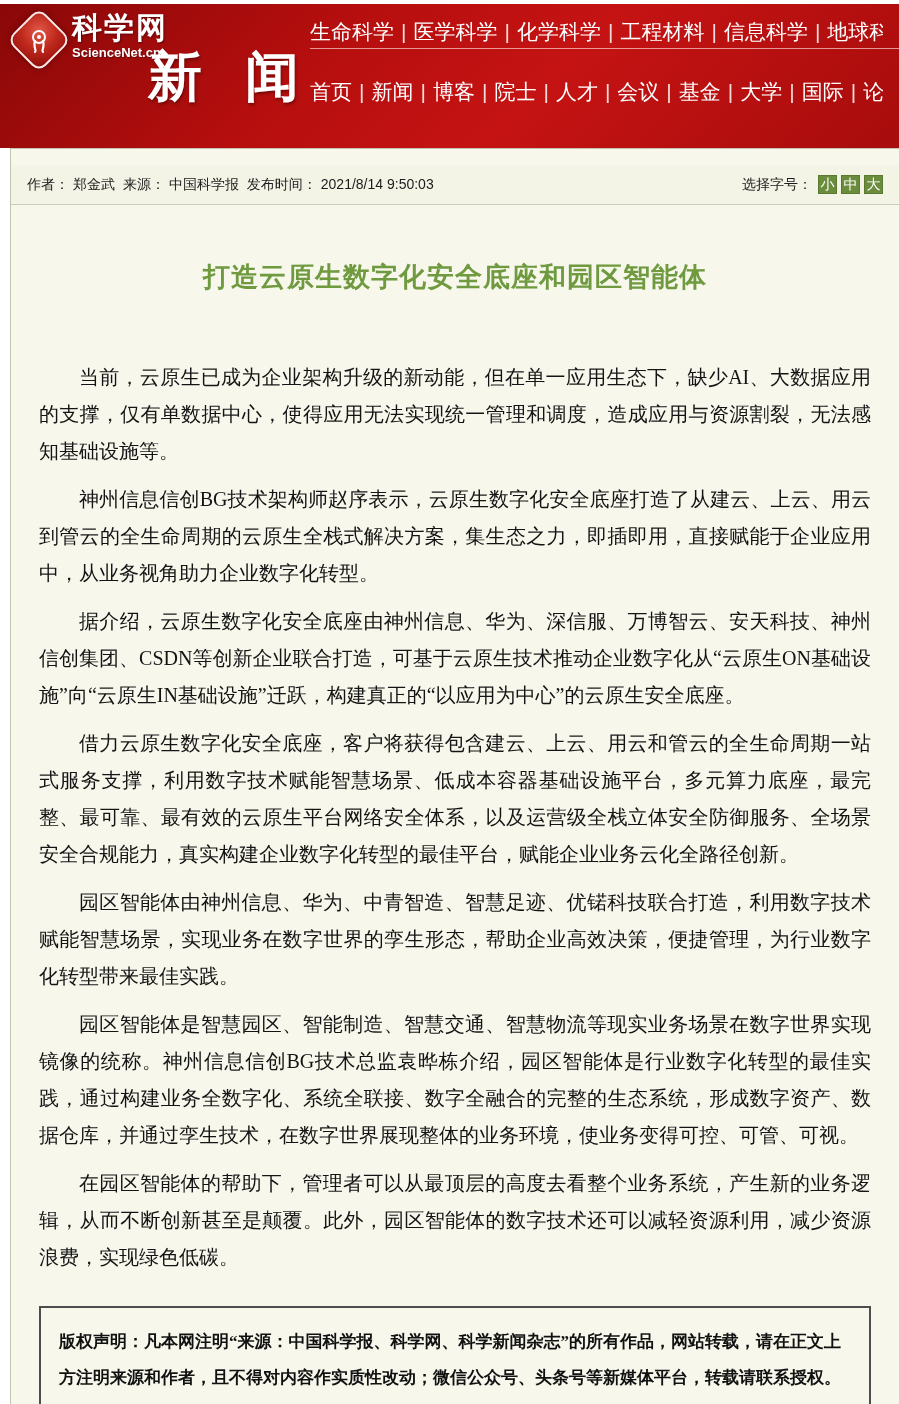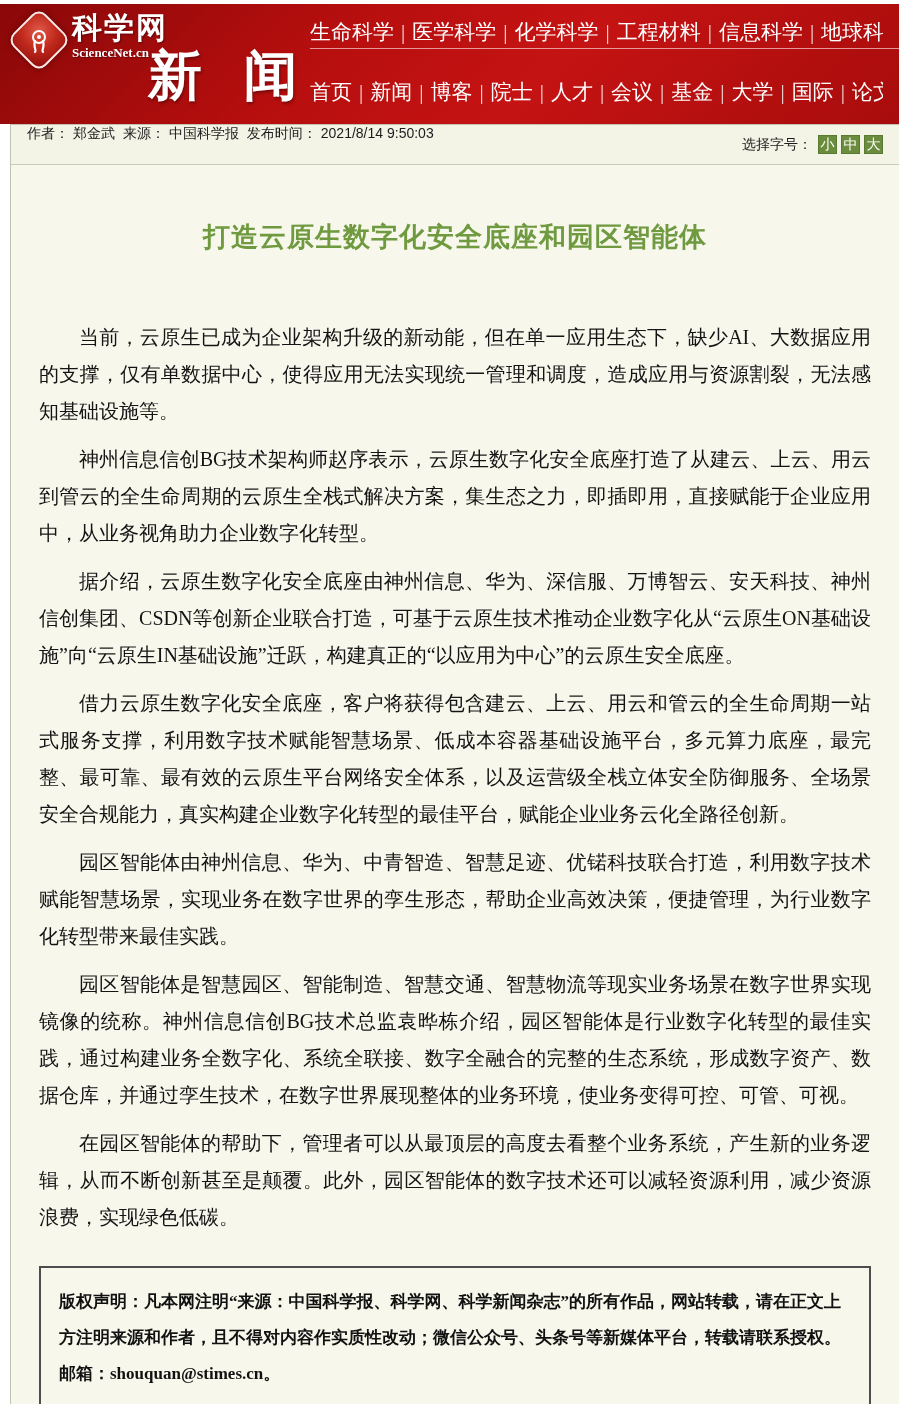--- a/index.html
+++ b/index.html
@@ -4,23 +4,22 @@
 <style>
   * { margin:0; padding:0; box-sizing:border-box; }
   html,body { width:899px; }
   body {
     height:1404px; background:#ffffff; overflow:hidden; position:relative;
     font-family:"Liberation Sans","DejaVu Sans",sans-serif;
   }
   
   .top-gap { height:4px; background:#fff; }
   .site-header {
-    position:relative; height:120px; width:899px; overflow:hidden;
+    position:relative; height:144px; width:899px; overflow:hidden;
     background:linear-gradient(135deg,#8a0808 0%,#b60e0e 35%,#c51313 60%,#a80c0c 100%);
-    font-family:Liberation Serif, serif;
   }
   .logo-block { position:absolute; left:16px; top:7px; display:flex; align-items:flex-start; cursor:pointer; }
   .logo-diamond {
     width:46px; height:46px; margin:6px 10px 0 0; border-radius:10px;
     transform:rotate(45deg);
     background:radial-gradient(circle at 35% 35%, #e05a4a 0%, #c12a1d 45%, #8c0a0a 100%);
     border:2px solid rgba(255,255,255,0.9);
     box-shadow:0 0 6px rgba(0,0,0,0.35);
     display:flex; align-items:center; justify-content:center;
   }
@@ -37,23 +36,23 @@
   .nav-row-2 { top:74px; }
   .nav-sep { color:rgba(255,255,255,0.85); padding:0 7px; }
   .nav-item { cursor:pointer; }
   .nav-divider { position:absolute; left:310px; right:0; top:44px; height:1px; background:rgba(255,225,225,0.65); }
   
   .main-wrap {
     margin-left:10px; width:889px; min-height:1282px; background:#f7f7ec;
     border:1px solid #c2c2b0; border-right:none;
   }
   .meta-bar {
-    height:40px; display:flex; justify-content:space-between;
+    height:40px; display:flex; align-items:center; justify-content:space-between;
     padding:0 16px; background:#f3f3e6; border-bottom:1px solid #cbcbba;
-    font-size:14px; color:#1c1c1c; white-space:nowrap;
+    font-size:14px; color:#1c1c1c; white-space:nowrap;margin-top:16px;
   }
   .meta-left span { margin-right:4px; }
   .meta-right { display:flex; align-items:center; }
   .size-btns { display:flex; margin-left:2px; }
   .size-btn {
     width:19px; height:19px; margin-left:4px; background:#6b8c3c; border:1px solid #5a7a30;
     color:#fff; font-size:14px; line-height:17px; text-align:center; cursor:pointer;
   }
   
   .article { padding:0 28px; }

